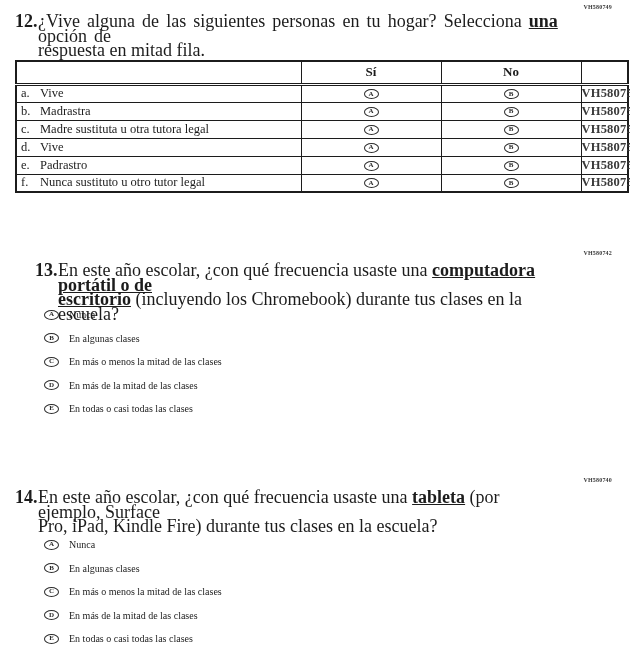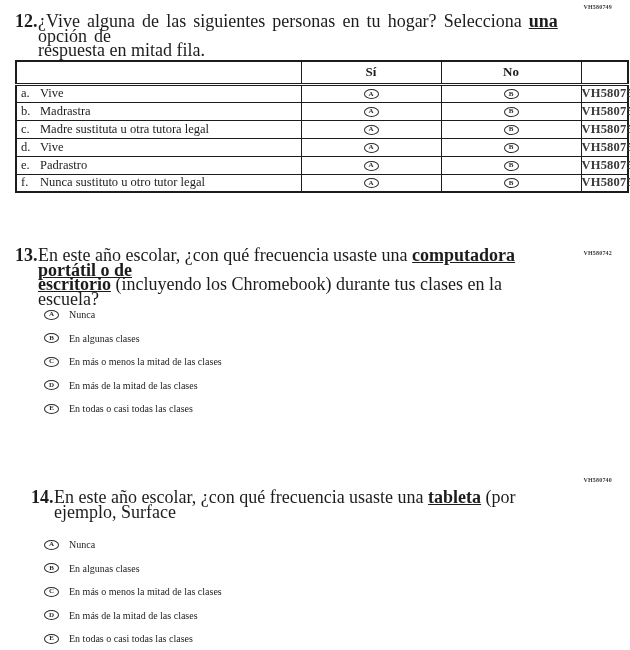--- a/index.html
+++ b/index.html
@@ -158,21 +158,21 @@
       <td class="row-label-cell"><span class="row-letter">f.</span><span>Nunca sustituto u otro tutor legal</span></td>
       <td class="bubble-cell"><span class="bubble">A</span></td>
       <td class="bubble-cell"><span class="bubble">B</span></td>
       <td class="code-cell">VH580752</td>
     </tr>
   </tbody>
 </table>
 
 <div class="code-tag" style="top:250px;">VH580742</div>
 
-<div class="question" style="top:248px;">
+<div class="question" style="top:263px;margin-left:20px;">
   <span class="q-number">13.</span>
   <span>En este año escolar, ¿con qué frecuencia usaste una </span><span class="qb">computadora portátil o de</span><br>
   <span class="qb">escritorio</span><span> (incluyendo los Chromebook) durante tus clases en la escuela?</span>
 </div>
 
 <div class="options" style="top:308px;">
   <div class="option-row">
     <span class="bubble">A</span>
     <span class="option-label">Nunca</span>
   </div>
@@ -189,23 +189,24 @@
     <span class="option-label">En más de la mitad de las clases</span>
   </div>
   <div class="option-row">
     <span class="bubble">E</span>
     <span class="option-label">En todas o casi todas las clases</span>
   </div>
 </div>
 
 <div class="code-tag" style="top:477px;">VH580740</div>
 
-<div class="question" style="top:490px;margin-left:16px;">
+<div class="question" style="top:490px;">
   <span class="q-number">14.</span>
   <span>En este año escolar, ¿con qué frecuencia usaste una </span><span class="qb">tableta</span><span> (por ejemplo, Surface</span><br>
+  <span>Pro, iPad, Kindle Fire) durante tus clases en la escuela?</span>
 </div>
 
 <div class="options" style="top:538px;">
   <div class="option-row">
     <span class="bubble">A</span>
     <span class="option-label">Nunca</span>
   </div>
   <div class="option-row">
     <span class="bubble">B</span>
     <span class="option-label">En algunas clases</span>

